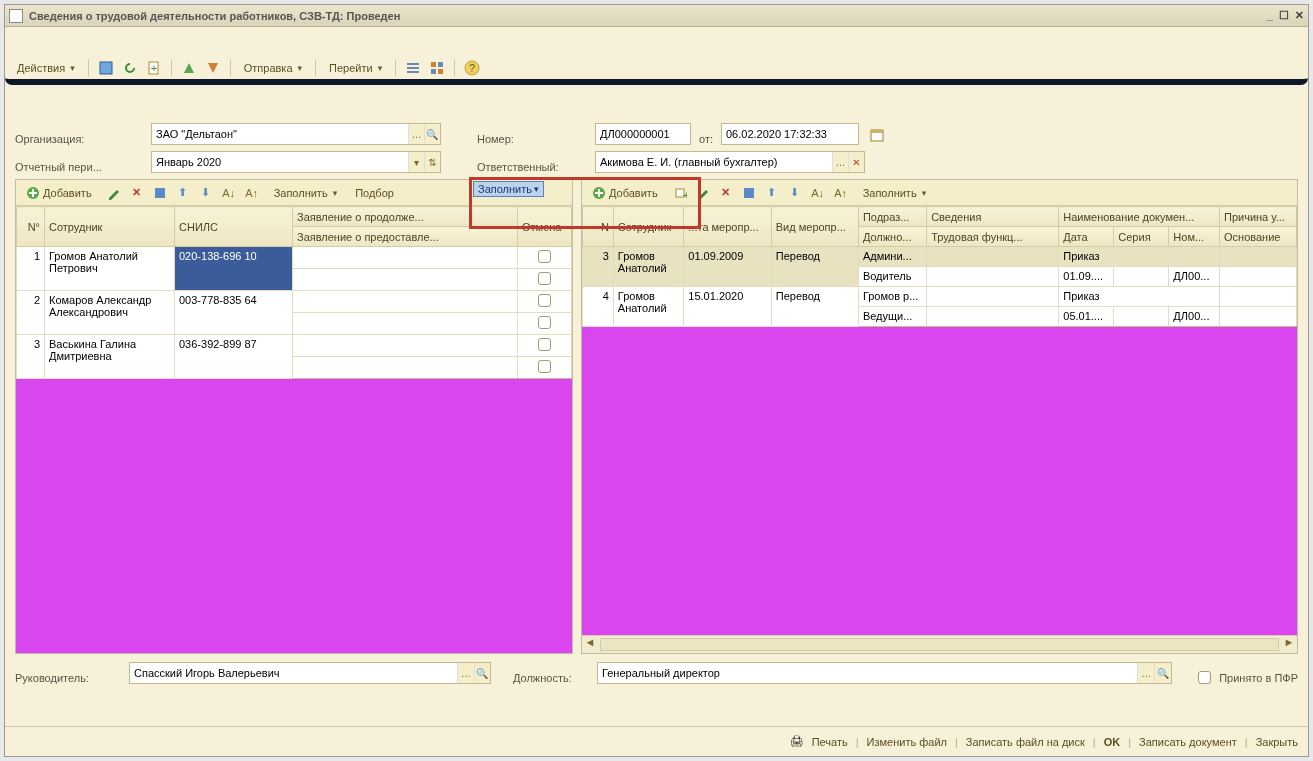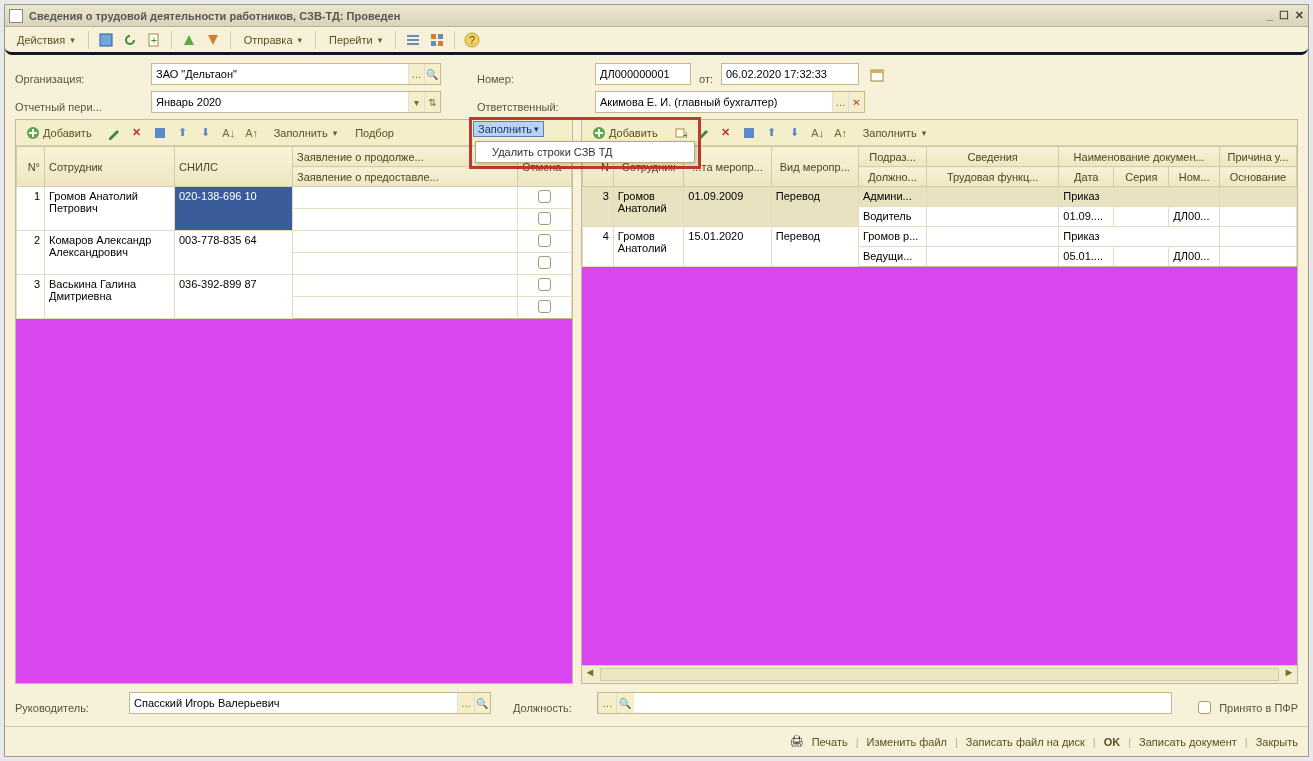--- a/index.html
+++ b/index.html
@@ -1,23 +1,23 @@
 <!DOCTYPE html>
 <html><head>
 <meta charset="utf-8">
 <style>
   * { box-sizing: border-box; font-family: Arial, sans-serif; font-size: 11px; }
   body { margin: 0; background: #e8e8e8; padding: 4px; }
-  .window { width: 1305px; height: 753px; background: #f7f1d9; border: 1px solid #999; display: flex; flex-direction: column; }
+  .window { width: 1305px; height: 753px; background: #f7f1d9; border: 1px solid #999; display: flex; flex-direction: column; gap: 30px; }
   .titlebar { height: 22px; background: linear-gradient(#ece6cd, #d9d3ba); display: flex; align-items: center; padding: 0 4px; border-bottom: 1px solid #b5b19a; }
   .titlebar .icon { width: 14px; height: 14px; border: 1px solid #888; background: #fff; margin-right: 6px; }
   .titlebar .title { flex: 1; color: #555; font-weight: bold; }
   .titlebar .win-icons { display: flex; gap: 6px; color: #444; font-weight: bold; }
   .titlebar .win-icons span { cursor: pointer; }
-  .toolbar { height: 28px; display: flex; align-items: center; gap: 4px; padding: 0 6px; border-bottom: 3px solid #0f172a; border-radius: 7px; }
+  .toolbar { height: 28px; display: flex; align-items: center; gap: 4px; padding: 0 6px; border-bottom: 6px solid #0f172a; border-radius: 7px; }
   .toolbar .sep { width: 1px; height: 18px; background: #cfc9ae; margin: 0 3px; }
   .tbtn { display: flex; align-items: center; gap: 3px; padding: 2px 5px; color: #5a4f1f; cursor: pointer; border: 1px solid transparent; border-radius: 2px; }
   .dropdown-arrow::after { content: "▾"; font-size: 9px; margin-left: 2px; color: #6a5f28; }
   .body-area { flex: 1; padding: 8px 10px 0 10px; display: flex; flex-direction: column; overflow: hidden; }
   .form-row { display: flex; align-items: flex-end; margin-bottom: 6px; gap: 8px; }
   .form-row label { color: #554; }
   .field { display: flex; align-items: center; background: #fff; border: 1px solid #c4b98a; height: 22px; }
   .field input { border: none; outline: none; padding: 0 4px; background: transparent; width: 100%; }
   .field .fbtn { width: 18px; height: 100%; display: flex; align-items: center; justify-content: center; border-left: 1px solid #ddd; background: #f5eecb; cursor: pointer; font-size: 10px; color: #7a6c2a; }
   .section-title { color: #b4780f; margin: 4px 0 6px 0; }
@@ -41,21 +41,21 @@
   .bottom-form { padding: 8px 0 6px 0; }
   .footer { height: 30px; border-top: 1px solid #cfc9ae; display: flex; align-items: center; justify-content: flex-end; gap: 8px; padding: 0 10px; }
   .footer a { color: #5a4f1f; text-decoration: none; cursor: pointer; }
   .footer .fsep { color: #b9b28c; }
   .icon-btn { width: 20px; height: 20px; display: inline-flex; align-items: center; justify-content: center; border: 1px solid transparent; border-radius: 2px; cursor: pointer; }
   .red-box { position: absolute; border: 3px solid #c0392b; pointer-events: none; }
   .dropdown-menu { position: absolute; background: #fff; border: 1px solid #b5aa74; box-shadow: 2px 2px 4px rgba(0,0,0,.2); }
   .dropdown-menu .item { padding: 4px 16px; cursor: pointer; color: #333; }
   .dropdown-trigger { background:#bcd3f0; border:1px solid #5a82b5; padding: 1px 4px; color:#1a3a6a; display:inline-flex; align-items:center; gap:2px;}
   svg { display: block; }
-  .right-headers th{ white-space: nowrap; overflow:hidden; text-overflow:ellipsis;text-align:center;}
+  .right-headers th{ white-space: nowrap; overflow:hidden; text-overflow:ellipsis;}
   .rownum-highlight { background:#e9e2c0 !important; text-align:right;}
 </style>
 </head>
 <body>
 
 <div class="window">
 
   <div class="titlebar">
     <span class="icon"></span>
     <span class="title">Сведения о трудовой деятельности работников, СЗВ-ТД: Проведен</span>
@@ -359,36 +359,34 @@
 
       <div class="red-box" style="left:454px; top:-2px; width:232px; height:52px;"></div>
 
       <div style="position:absolute; left:458px; top:2px;">
         <span class="dropdown-trigger">
             <span>Заполнить</span>
             <span style="font-size:9px">▾</span>
           </span>
       </div>
 
-      <div class="dropdown-menu" style="left:460px; top:22px; width:220px;">
-        <div class="item">Удалить строки СЗВ ТД</div>
-      </div>
     </div>
 
     <div class="bottom-form">
       <div class="form-row">
         <label style="width:106px">Руководитель:</label>
         <div class="field" style="width:362px">
           <input value="Спасский Игорь Валерьевич" style="">
           <span class="fbtn">…</span>
           <span class="fbtn">🔍</span>
         </div>
         <div style="width:6px"></div>
         <label style="width:76px">Должность:</label>
         <div class="field" style="flex:1">
+          <input value="Генеральный директор" style="">
           <span class="fbtn">…</span>
           <span class="fbtn">🔍</span>
         </div>
         <div style="width:10px"></div>
         <span class="chk"></span>
         <label>Принято в ПФР</label>
       </div>
     </div>
   </div>
 

